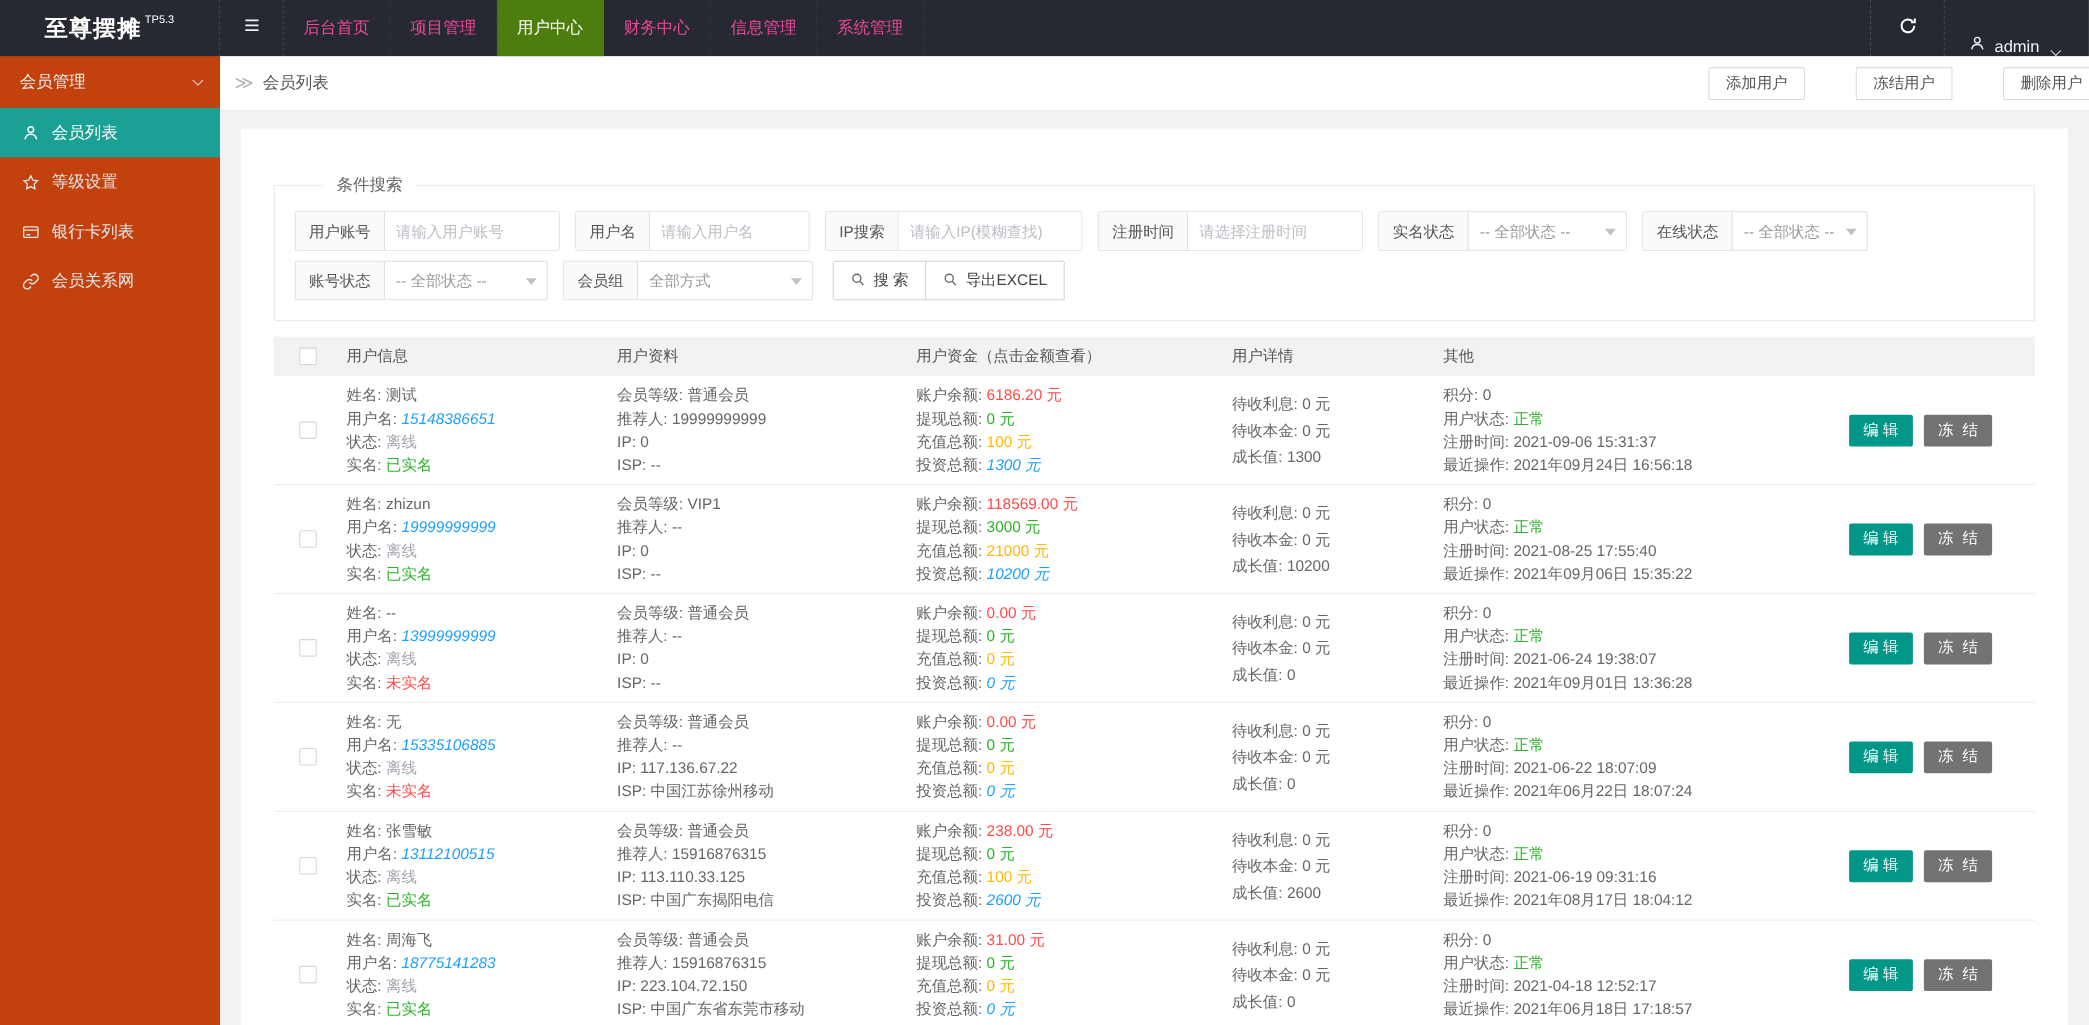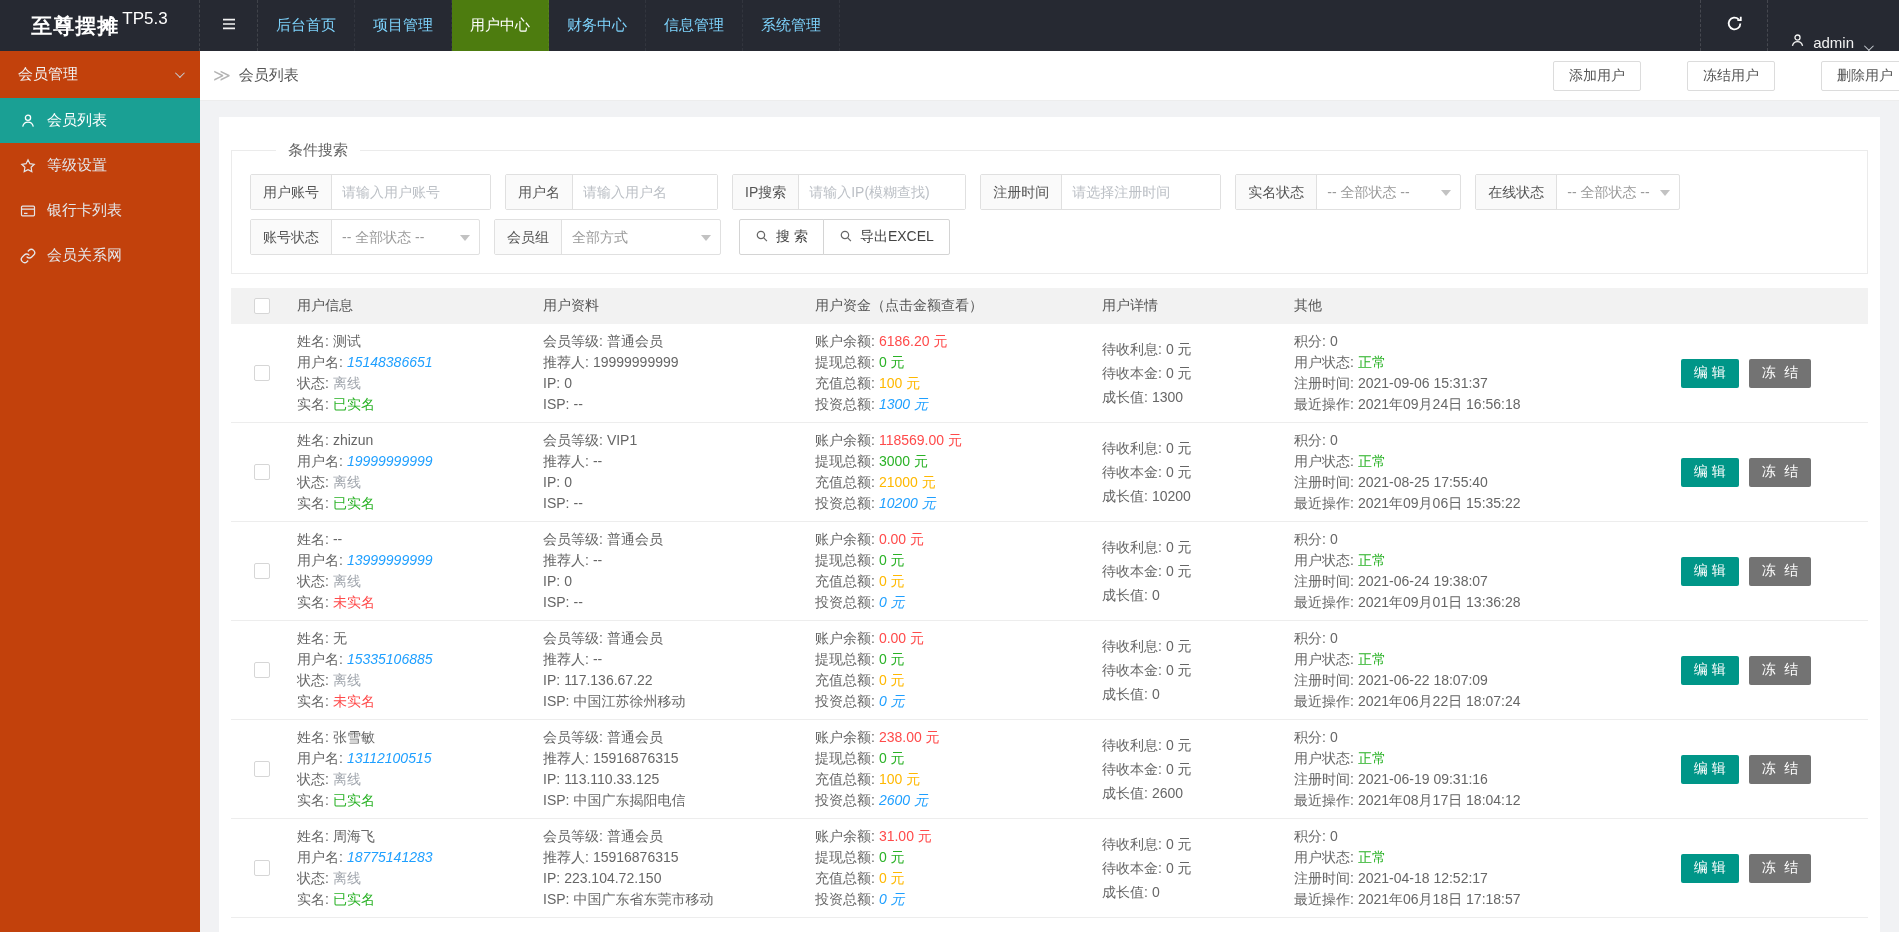--- a/index.html
+++ b/index.html
@@ -5,25 +5,25 @@
   * { box-sizing: border-box; margin: 0; padding: 0; }
   html,body { width:1899px; height:932px; overflow:hidden;
     font-family:"Liberation Sans","DejaVu Sans",sans-serif; background:#f1f2f4; }
 
   
   .topbar { position:fixed; left:0; top:0; width:1899px; height:51px;
     background:#262932; display:flex; align-items:stretch; z-index:20; }
   .logo { width:200px; display:flex; align-items:center; justify-content:center;
     color:#fff; border-right:1px dashed rgba(255,255,255,.12); }
   .logo-text { font-size:21px; font-weight:bold; letter-spacing:1px; }
-  .logo-sup { font-size:17px; position:relative; top:-7px; margin-left:3px; font-weight:normal; }
+  .logo-sup { font-size:10px; position:relative; top:-7px; margin-left:3px; font-weight:normal; }
   .hamburger { width:58px; display:flex; align-items:center; justify-content:center;
     border-right:1px dashed rgba(255,255,255,.12); cursor:pointer; }
   .nav-item { width:97px; display:flex; align-items:center; justify-content:center;
-    color:#7dd3fc; font-size:15px; cursor:pointer; border-right:1px dashed rgba(255,255,255,.06); }
+    color:#ec4899; font-size:15px; cursor:pointer; border-right:1px dashed rgba(255,255,255,.06); }
   .nav-item.active { background:#4d7c0f; color:#fff; }
   .top-right { margin-left:auto; display:flex; align-items:stretch; }
   .refresh { width:68px; display:flex; align-items:center; justify-content:center;
     border-left:1px dashed rgba(255,255,255,.15); border-right:1px dashed rgba(255,255,255,.15); cursor:pointer; }
   .admin-box { display:flex; align-items:flex-end; gap:8px; padding:0 28px 0 22px;
     color:#f2f2f2; font-size:15px; cursor:pointer; }
   .chev-sm { width:7px; height:7px; border-right:1.5px solid #c7cbd1; border-bottom:1.5px solid #c7cbd1;
     transform:rotate(45deg) translateY(-2px); margin-left:2px; }
 
   
@@ -42,21 +42,21 @@
     border-bottom:1px solid #ededed; display:flex; align-items:center; padding:0 0 0 13px; z-index:10; }
   .bc-icon { color:#b3b3b3; font-size:17px; margin-right:8px; }
   .bc-text { color:#555; font-size:15px; }
   .tb-actions { margin-left:auto; display:flex; gap:11px; margin-right:-10px; }
   .tb-btn { height:30px; padding:0 15px; background:#fff; border:1px solid #dcdcdc;
     border-radius:2px; color:#555; font-size:14px; cursor:pointer; white-space:nowrap;margin-left:35px; }
 
   
   .main { position:fixed; left:200px; top:101px; right:0; bottom:0;
     background:#f1f2f4; padding:16px 19px 0; overflow:hidden; }
-  .panel { background:#fff; height:100%; padding:12px; overflow:hidden; }
+  .panel { background:#fff; height:100%; padding:30px; overflow:hidden; }
 
   
   fieldset.search { border:1px solid #ebebeb; padding:14px 18px 18px; margin-top:12px; }
   fieldset.search legend { margin-left:26px; padding:0 12px; font-size:15px; color:#666; }
   .srow { display:flex; gap:14px; align-items:center; }
   .srow + .srow { margin-top:9px; }
   .sgroup { display:flex; height:36px; border:1px solid #e0e0e0; border-radius:2px; background:#fff; }
   .slabel { background:#fafafa; border-right:1px solid #e0e0e0; padding:0 12px;
     line-height:34px; font-size:14px; color:#555; white-space:nowrap; }
   .sinput { border:0; outline:0; padding:0 10px; font-size:14px; color:#666; background:#fff; }

